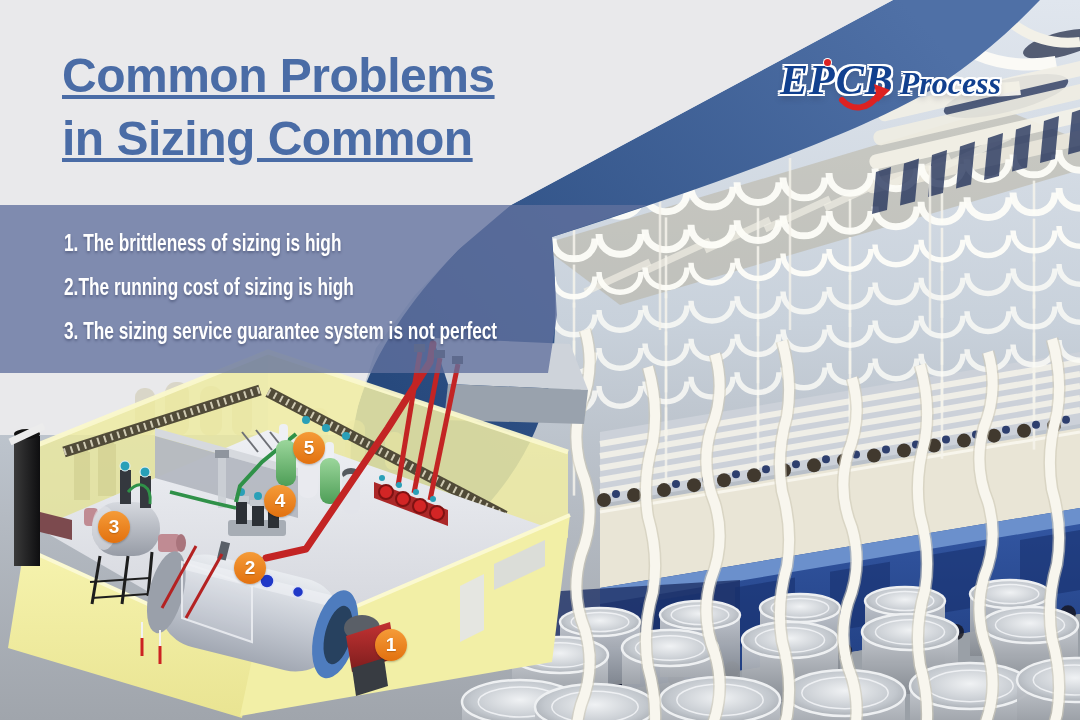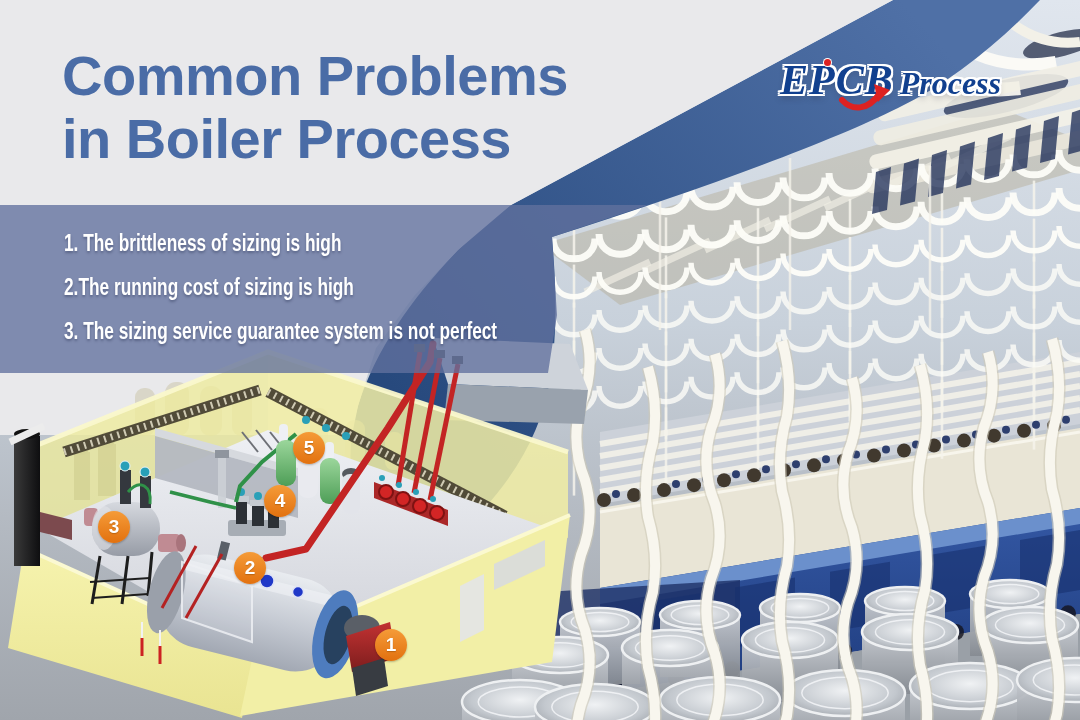--- a/index.html
+++ b/index.html
@@ -8,22 +8,22 @@
   .stage svg.scene{position:absolute;left:0;top:0;}
   
   .ribbon{position:absolute;left:0;top:205px;width:1080px;height:168px;
           background:rgba(97,113,158,.78);
           clip-path:polygon(0 0,648px 0,552px 32px,557px 110px,548px 168px,0 168px);}
   .bullet{position:absolute;left:64px;color:#fff;font-weight:bold;font-size:24px;line-height:34px;
           transform:scaleX(.72);transform-origin:left center;white-space:nowrap;
           text-shadow:0 2px 3px rgba(20,30,60,.35);}
   .bullet.b1{top:226px}.bullet.b2{top:270px}.bullet.b3{top:314px}
   
-  .title{position:absolute;left:62px;top:44px;font-size:56px;line-height:63px;font-weight:bold;
-         color:#4a6ca6;letter-spacing:-.5px;}
+  .title{position:absolute;left:62px;top:44px;font-size:48px;line-height:63px;font-weight:bold;
+         color:#4a6ca6;letter-spacing:-.5px;text-decoration:underline;}
   
   .logo{position:absolute;left:780px;top:56px;display:flex;align-items:baseline;}
   .logo-brand,.logo-product{font-family:"Liberation Serif",serif;font-style:italic;font-weight:bold;
          color:#11408f;
          text-shadow:-2px -2px 0 #fff,2px -2px 0 #fff,-2px 2px 0 #fff,2px 2px 0 #fff,
                      -2px 0 0 #fff,2px 0 0 #fff,0 -2px 0 #fff,0 2px 0 #fff,0 4px 6px rgba(40,40,60,.35);}
   .logo-brand{font-size:42px;letter-spacing:1px;}
   .logo-product{font-size:32px;margin-left:6px;position:relative;}
   .logo-idot{position:absolute;left:44px;top:3px;width:7px;height:7px;border-radius:50%;
          background:#dd2222;box-shadow:0 0 0 1px #fff;}
@@ -511,21 +511,21 @@
     </g>
   </svg>
 
   <div class="ribbon"></div>
   <div class="bullet b1">1. The brittleness of sizing is high</div>
   <div class="bullet b2">2.The running cost of sizing is high</div>
   <div class="bullet b3">3. The sizing service guarantee system is not perfect</div>
 
   <div class="title">
     <div>Common Problems</div>
-    <div>in Boiler Process</div>
+    <div>in Sizing Common</div>
   </div>
 
   <div class="logo">
     <span class="logo-brand">EPCB</span>
     <span class="logo-product">Process</span>
     <span class="logo-idot"></span>
     <svg class="logo-swoosh" width="52" height="36">
       <path d="M4,22 C14,33 30,33 42,15" fill="none" stroke="#dd2222" stroke-width="6" stroke-linecap="round"></path>
       <polygon points="36,6 52,12 40,24" fill="#dd2222"></polygon>
     </svg>

